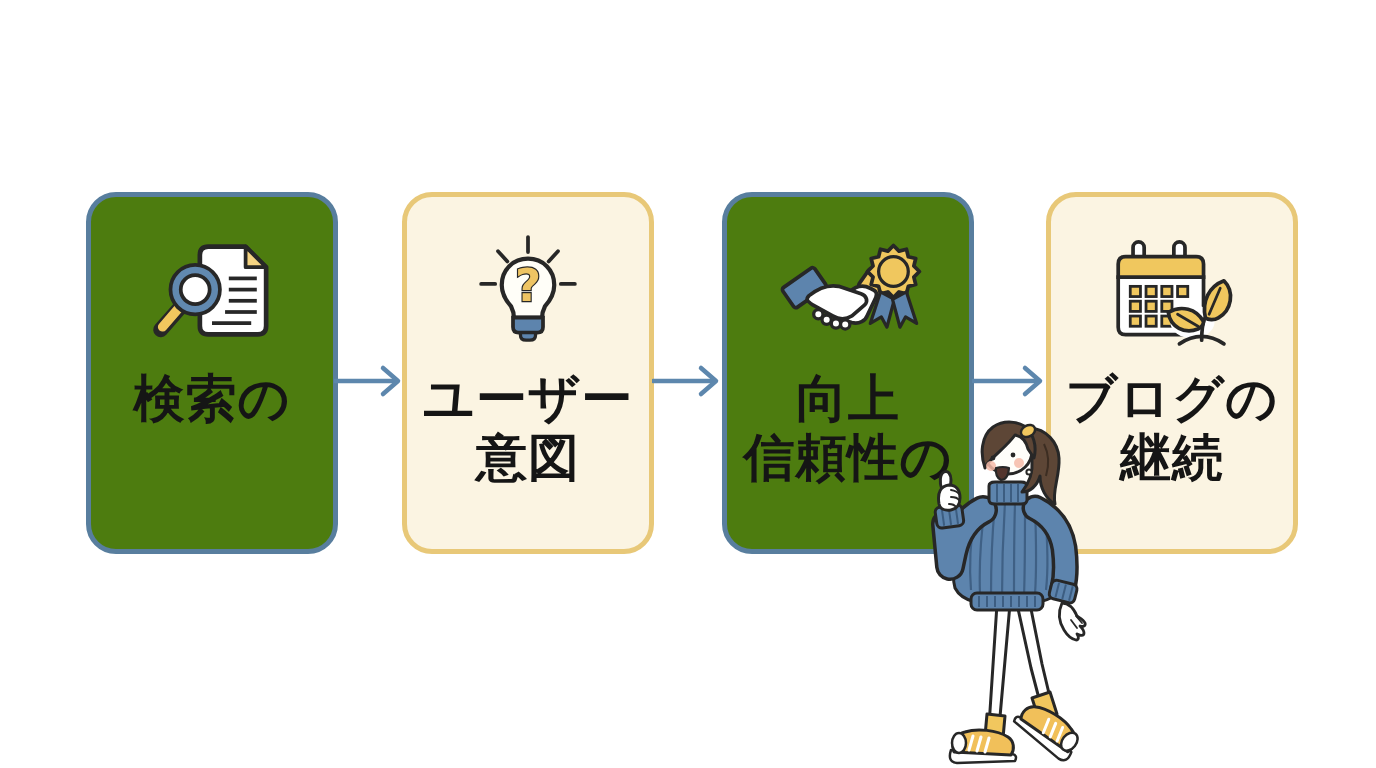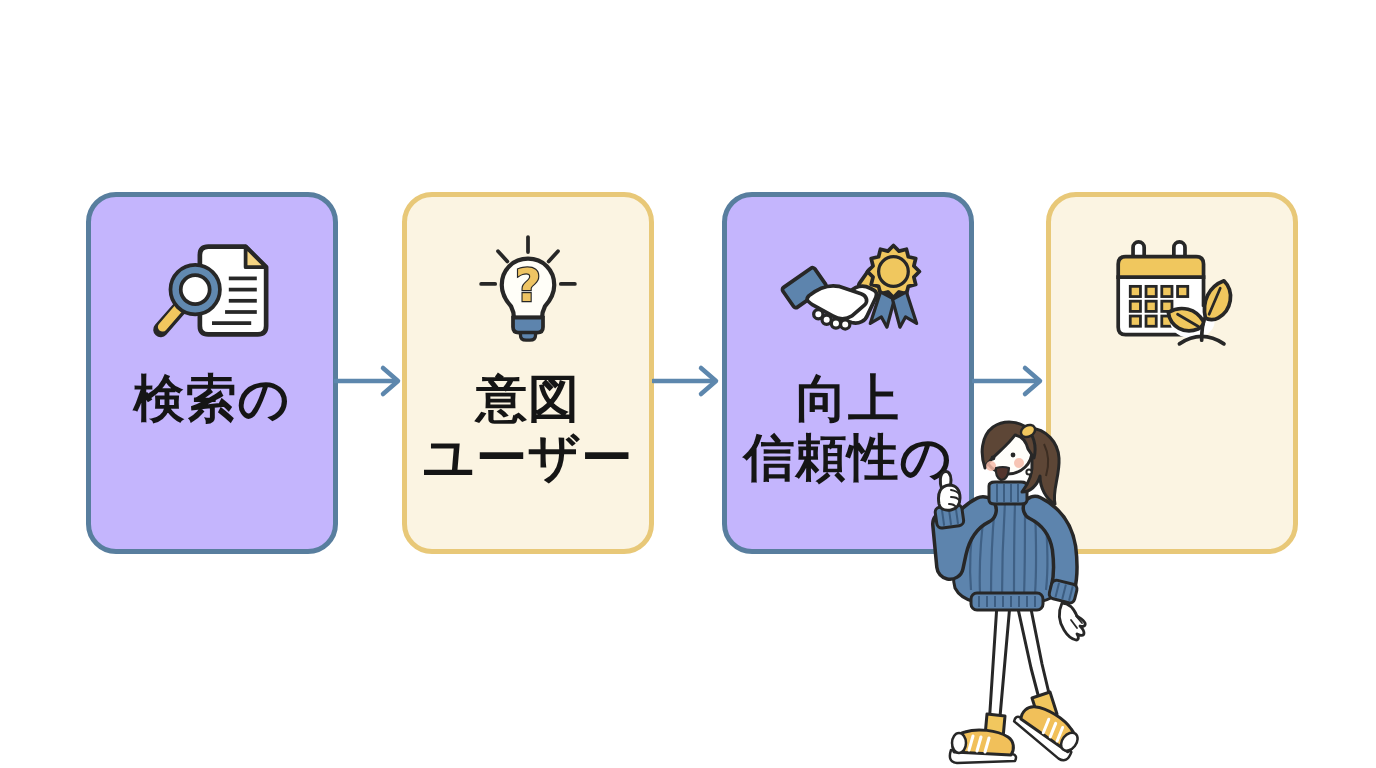--- a/index.html
+++ b/index.html
@@ -5,21 +5,21 @@
   html,body{margin:0;padding:0;background:#ffffff;}
   .stage{
     position:relative;width:1376px;height:768px;background:#ffffff;overflow:hidden;
     font-family:"Liberation Sans","DejaVu Sans",sans-serif;
   }
   .card{
     position:absolute;top:192px;width:252px;height:362px;box-sizing:border-box;
     border-radius:30px;display:flex;flex-direction:column;align-items:center;
     padding-top:24px;z-index:1;
   }
-  .card.blue{background:#c4b5fd;border:5px solid #587e9e;}
+  .card.blue{background:#4d7c0f;border:5px solid #587e9e;}
   .card.yellow{background:#fbf4e2;border:5px solid #e8c878;}
   .card-icon{height:140px;display:flex;align-items:center;justify-content:center;}
   .card-label{
     margin-top:8px;text-align:center;font-size:51px;font-weight:900;
     color:#151515;line-height:1.16;letter-spacing:1px;white-space:nowrap;
   }
   .card-label span{display:block;}
   .arrow{position:absolute;top:360px;z-index:2;}
   .woman{position:absolute;left:913px;top:406px;width:206px;height:362px;z-index:5;}
 </style>
@@ -69,22 +69,22 @@
             <path d="M 30 60 H 45"></path>
             <path d="M 130 60 H 115"></path>
         </g>
         <path d="M 62 84 C 55 76 52 69 52 61 C 52 45 64 33 80 33 C 96 33 108 45 108 61 C 108 69 105 76 98 84 C 96 88 95 92 95 96 H 65 C 65 92 64 88 62 84 Z" fill="#fffef8" stroke="#272727" stroke-width="4.5" stroke-linejoin="round"></path>
         <path d="M 64 96 H 96 V 106 Q 96 112 90 112 H 70 Q 64 112 64 106 Z" fill="#5d84ad" stroke="#272727" stroke-width="4"></path>
         <path d="M 72 112 H 88 V 115 Q 88 120 82 120 H 78 Q 72 120 72 115 Z" fill="#5d84ad" stroke="#272727" stroke-width="3.5"></path>
         <text x="80" y="78" font-size="48" font-weight="bold" text-anchor="middle" fill="#eec463" stroke="#272727" stroke-width="2.5" paint-order="stroke" font-family="'DejaVu Sans',sans-serif">?</text>
       </svg>
     </div>
     <div class="card-label">
+      <span>ユーザー</span>
       <span>意図</span>
-      <span>ユーザー</span>
     </div>
   </div>
 
   <svg class="arrow" style="left:652px" width="72" height="42" viewBox="0 0 72 42">
     <line x1="1" y1="21" x2="62" y2="21" stroke="#5d87ad" stroke-width="4.5" stroke-linecap="round"></line>
     <polyline points="49,8 64,21 49,34" fill="none" stroke="#5d87ad" stroke-width="4.5" stroke-linecap="round" stroke-linejoin="round"></polyline>
   </svg>
 
   <div class="card blue" style="left:722px">
     <div class="card-icon">
@@ -146,20 +146,22 @@
           <path d="M 86 124 Q 110 108 134 124" fill="none" stroke="#272727" stroke-width="4" stroke-linecap="round"></path>
           <path d="M 110 120 C 110 110 111 102 113 97" fill="none" stroke="#272727" stroke-width="4" stroke-linecap="round"></path>
           <path d="M 112 100 C 104 86 88 82 74 90 C 76 106 92 114 106 108 C 110 106 112 103 112 100 Z" fill="#f0c75e" stroke="#272727" stroke-width="4" stroke-linejoin="round"></path>
           <path d="M 114 96 C 110 78 118 62 134 56 C 146 68 142 88 128 96 C 123 99 117 98 114 96 Z" fill="#f0c75e" stroke="#272727" stroke-width="4" stroke-linejoin="round"></path>
           <path d="M 106 105 L 84 92" fill="none" stroke="#272727" stroke-width="3" stroke-linecap="round"></path>
           <path d="M 118 92 L 130 64" fill="none" stroke="#272727" stroke-width="3" stroke-linecap="round"></path>
         </g>
       </svg>
     </div>
     <div class="card-label">
+      <span>ブログの</span>
+      <span>継続</span>
     </div>
   </div>
 
   <svg class="woman" viewBox="0 0 206 362">
     <defs>
       <g id="shoe">
         <path d="M -34 4 L 27 8 Q 33 9 30 15 L -28 17 Q -38 16 -34 4 Z" fill="#ffffff" stroke="#272727" stroke-width="2.5" stroke-linejoin="round"></path>
         <path d="M -20 -14 C -28 -12 -33 -6 -32 2 L -31 6 L 26 9 C 30 3 29 -5 23 -9 C 12 -16 -8 -18 -20 -14 Z" fill="#f1c05a" stroke="#272727" stroke-width="3" stroke-linejoin="round"></path>
         <ellipse cx="-26" cy="-3" rx="7" ry="10" fill="#ffffff" stroke="#272727" stroke-width="2.5"></ellipse>
         <g stroke="#ffffff" stroke-width="3" stroke-linecap="round">

